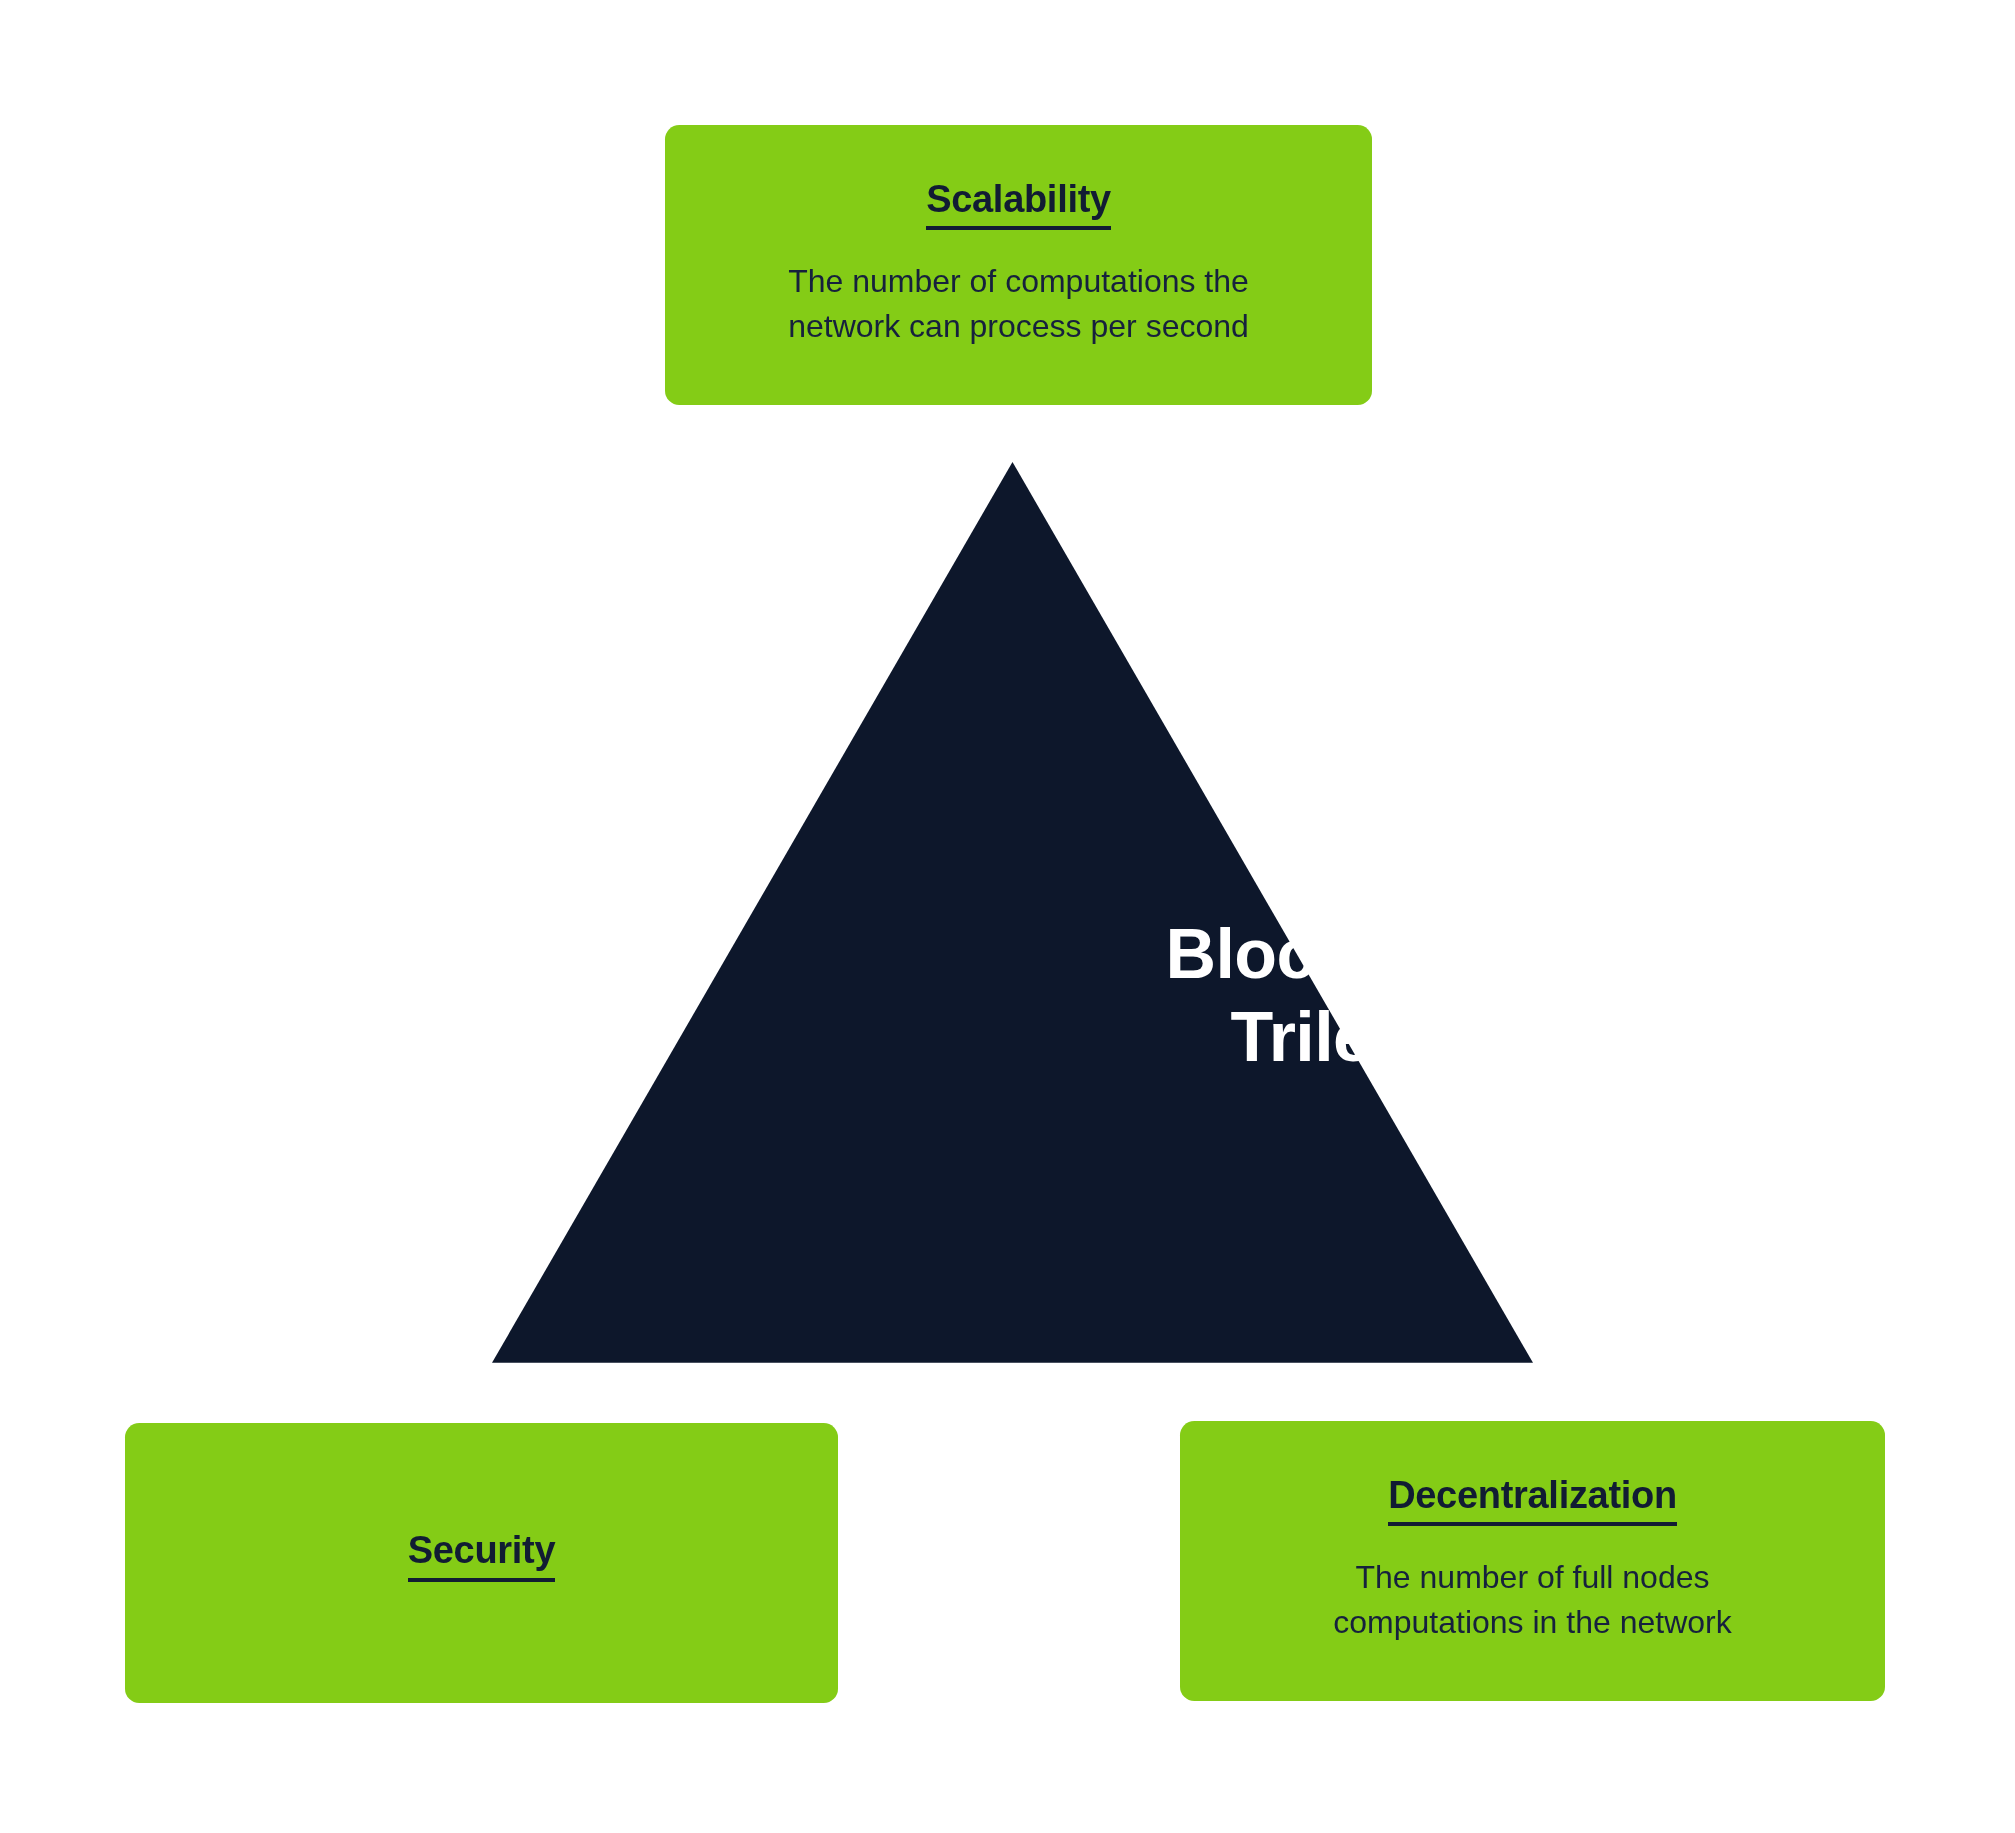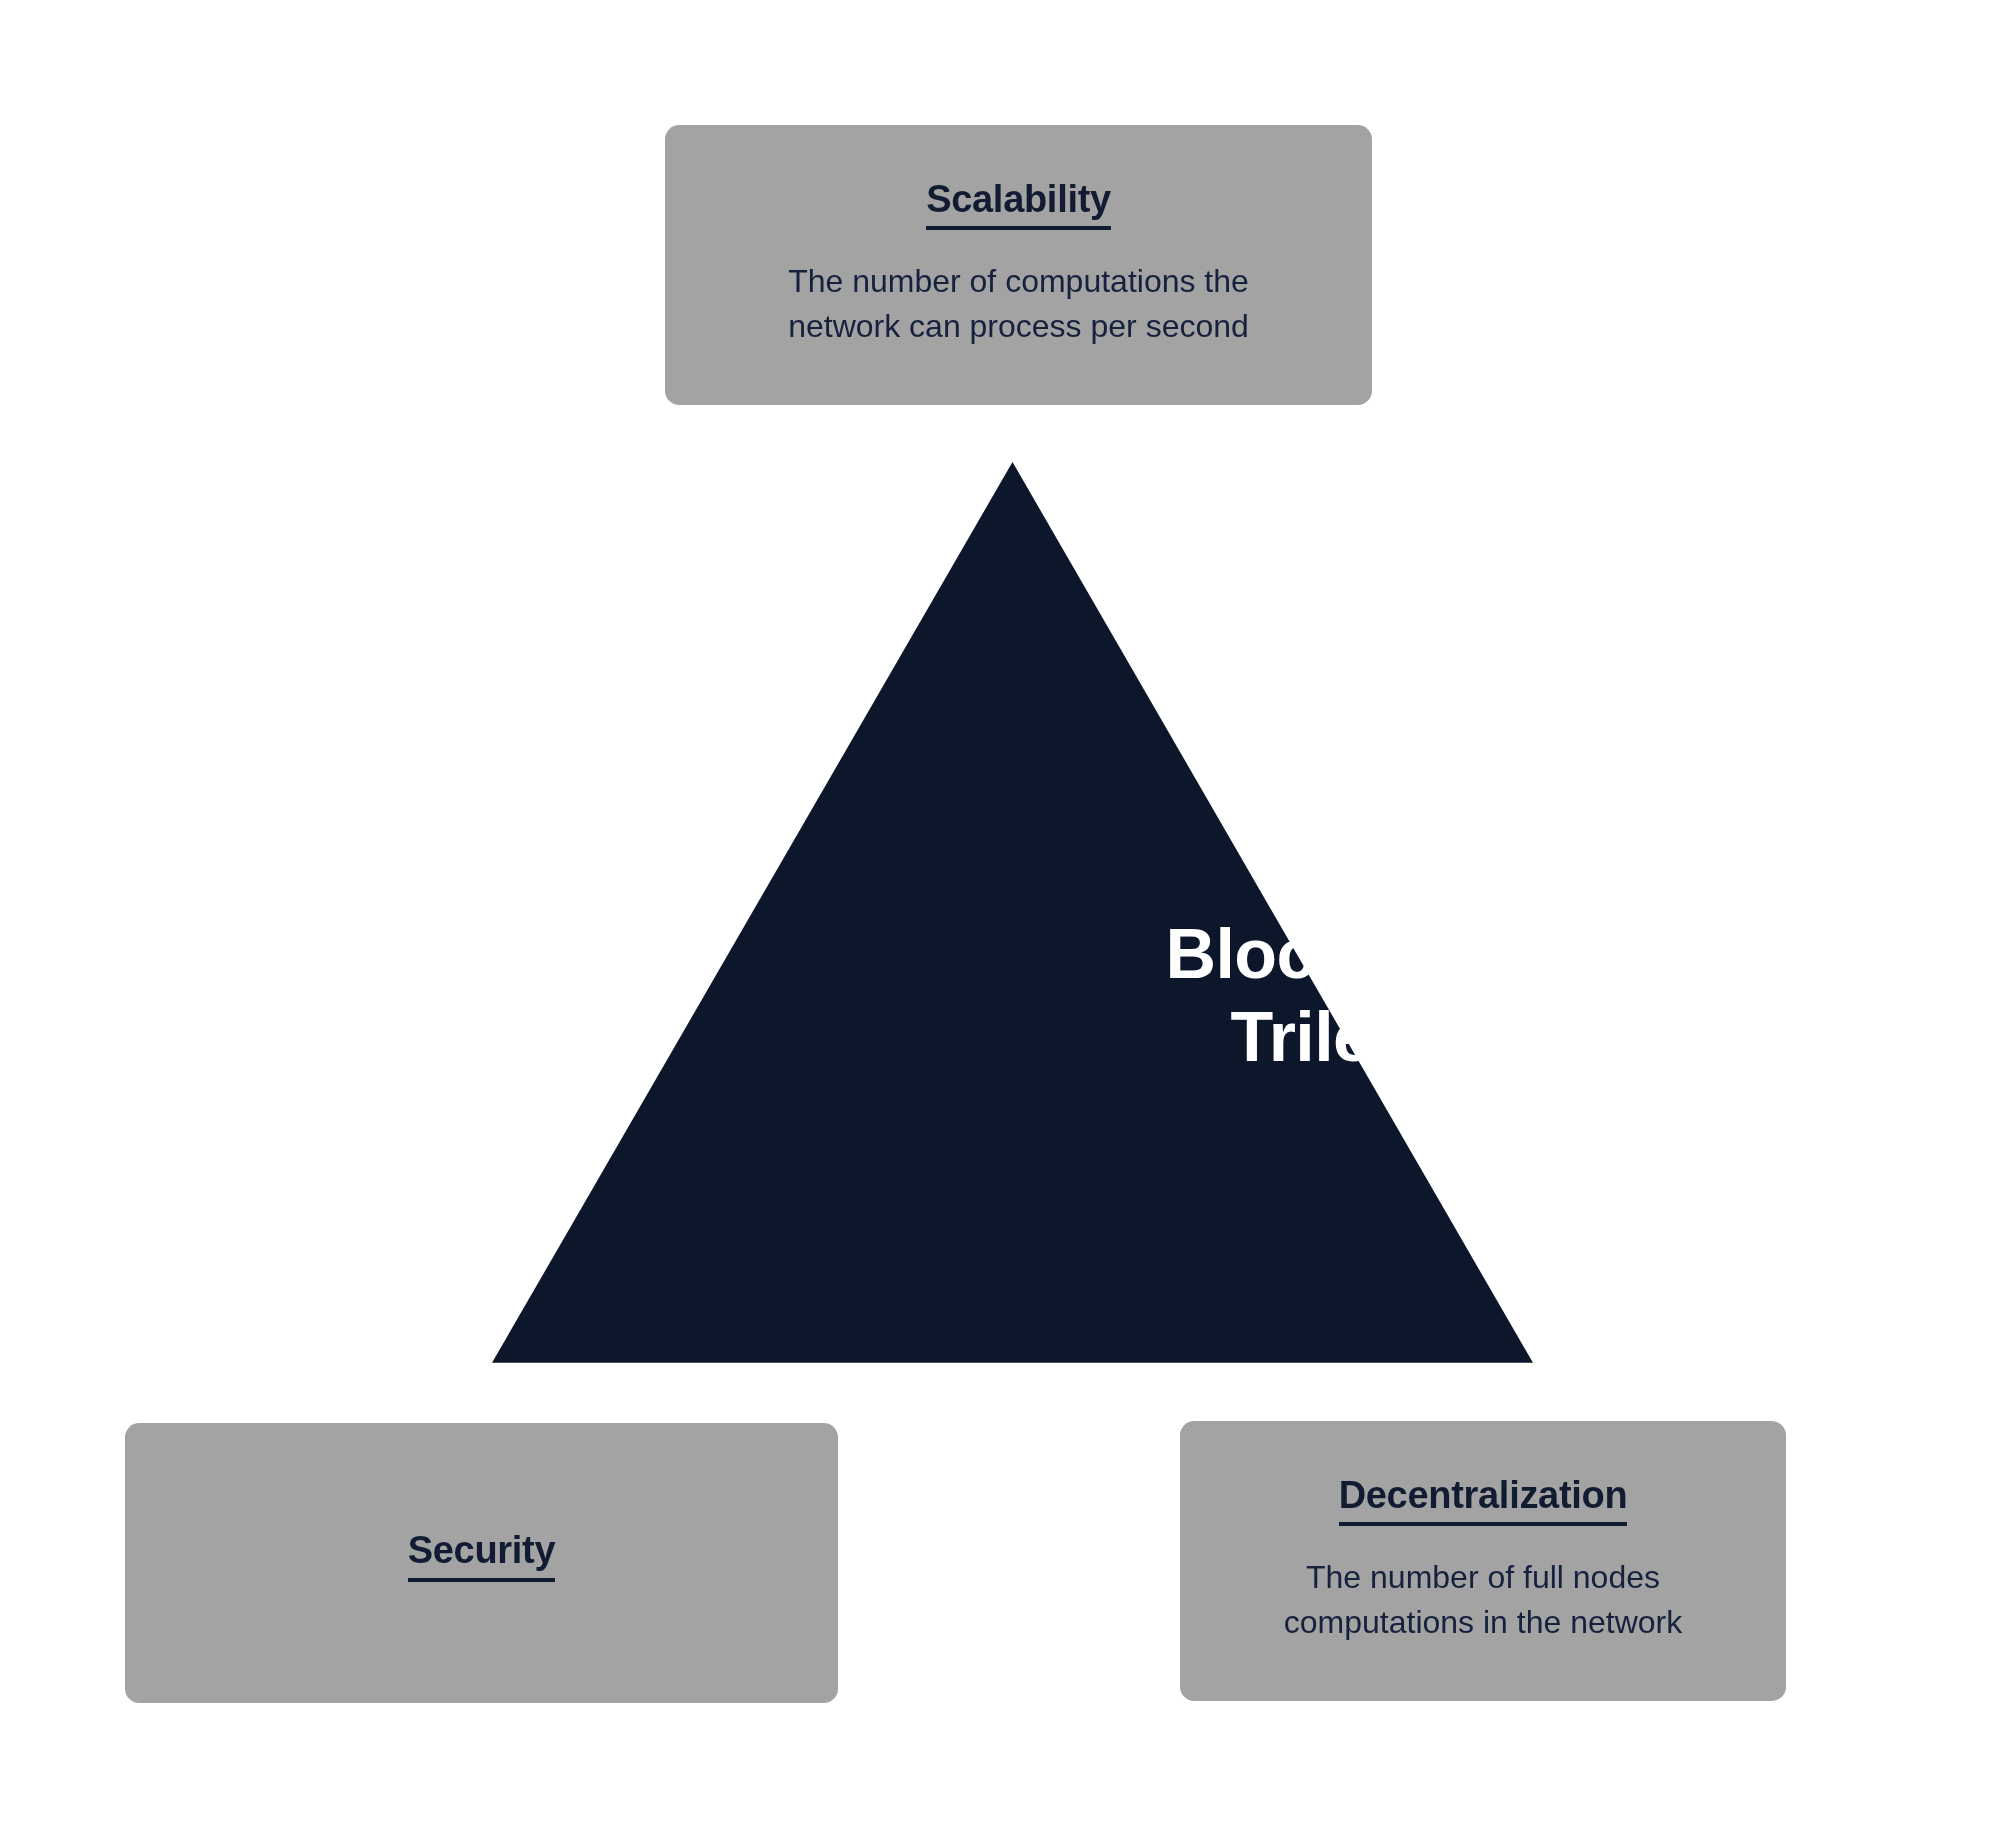--- a/index.html
+++ b/index.html
@@ -41,21 +41,21 @@
     font-weight: 700;
     line-height: 1.18;
     letter-spacing: -0.6px;
     white-space: pre-line;
     pointer-events: none;
   }
 
   
   .card {
     position: absolute;
-    background: #a3a3a3;
+    background: #84cc16;
     border-radius: 14.3px;
     box-sizing: border-box;
     display: flex;
     flex-direction: column;
     align-items: center;
     justify-content: center;
   }
   .card-title {
     color: #111c33;
     font-size: 38px;
@@ -91,21 +91,21 @@
     top: 1423px;
     width: 713px;
     height: 280px;
   }
   #card-security .card-title { margin-bottom: 13px; }
 
   
   #card-decentralization {
     left: 1180px;
     top: 1421px;
-    width: 606px;
+    width: 705px;
     height: 280px;
   }
   #card-decentralization .card-title { margin-bottom: 28.6px; }
 </style>
 </head>
 <body>
 
 <div id="canvas">
 
   <div class="card" id="card-scalability">

